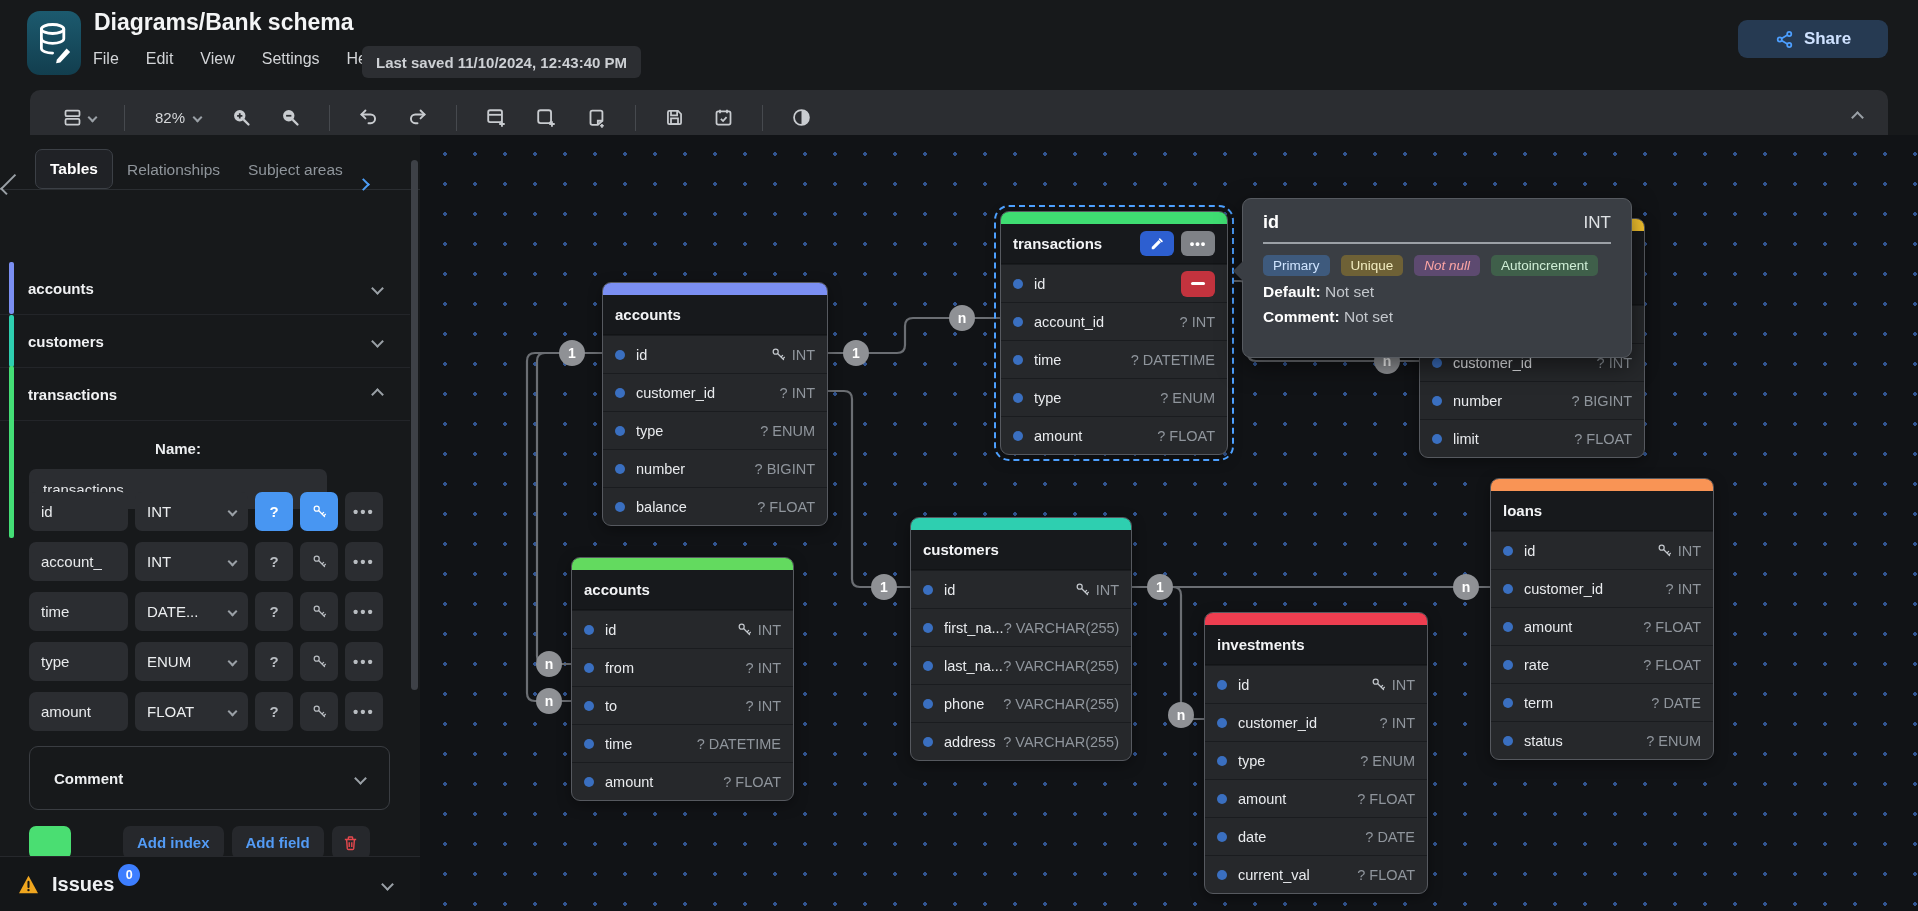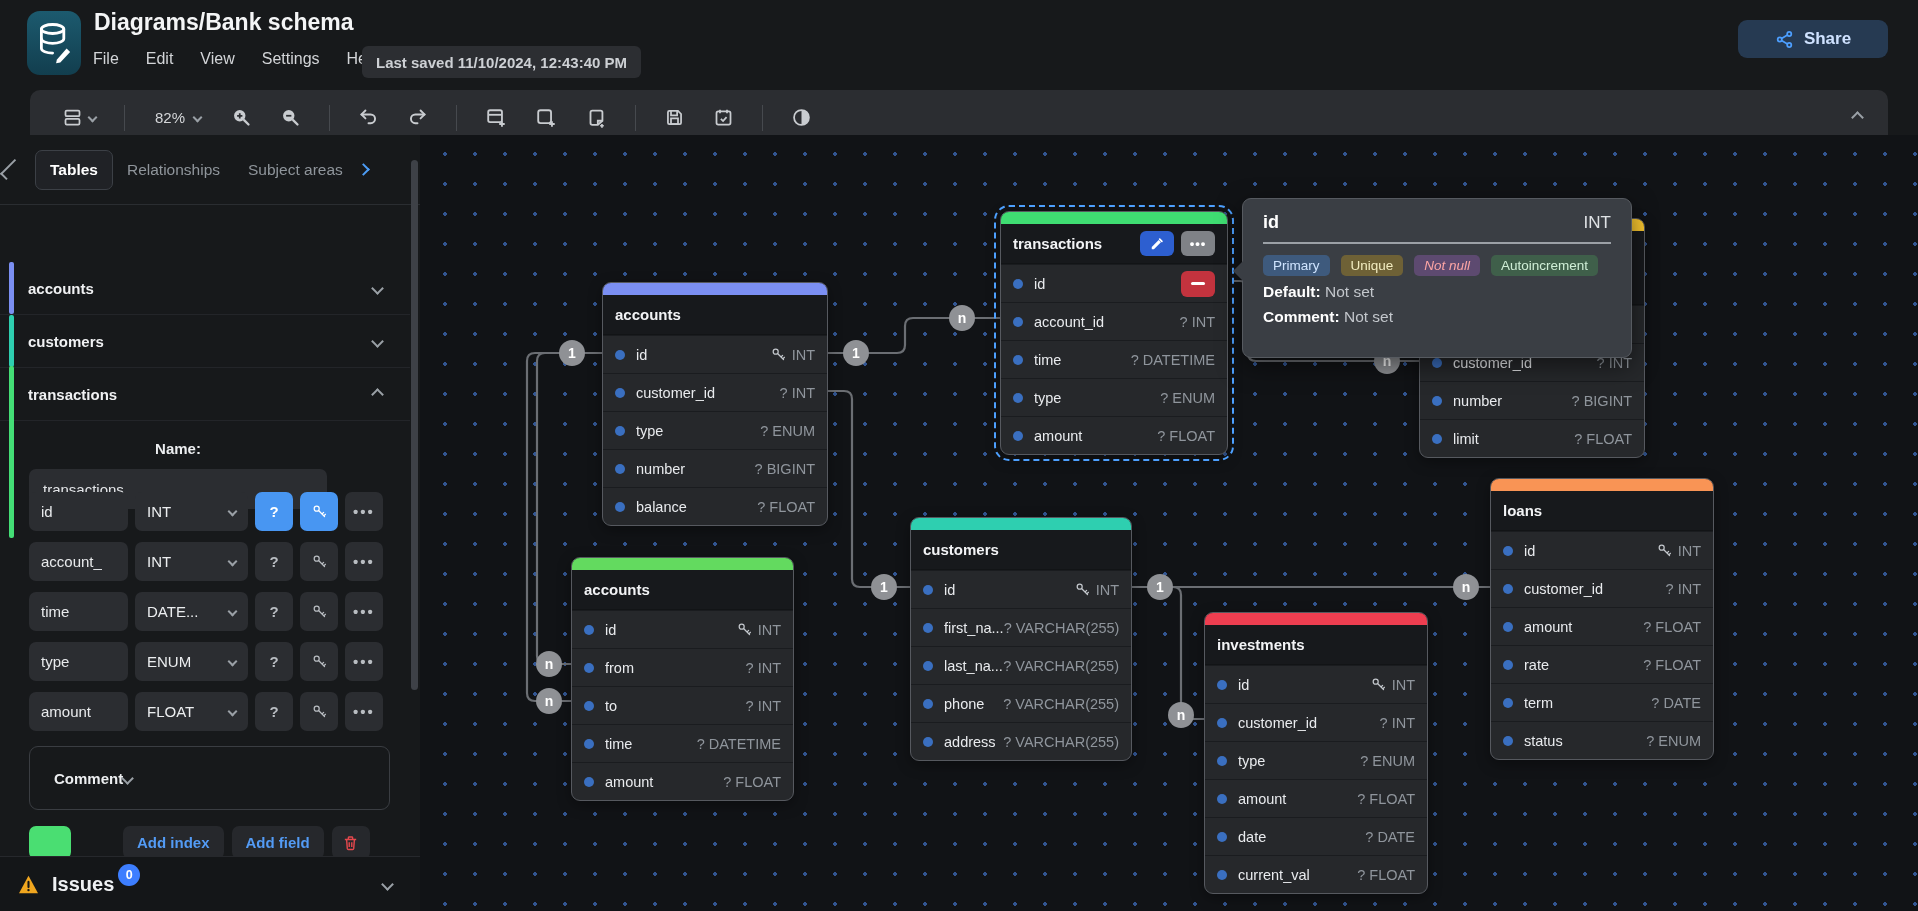--- a/index.html
+++ b/index.html
@@ -25,21 +25,21 @@
   .tb-zoom{font-size:15px;color:#d4d6d9;display:flex;align-items:center;gap:9px;padding:4px 8px;}
   .toolbar .collapse{margin-left:auto;}
   .chev{display:inline-block;width:7px;height:7px;border-right:2px solid #9aa0a6;border-bottom:2px solid #9aa0a6;transform:rotate(45deg);}
   .chev.sm{width:5px;height:5px;}
   .chev.up{transform:rotate(-135deg);}
   .chev.left{transform:rotate(135deg);}
   .chev.right{transform:rotate(-45deg);border-color:#4d9df6;}
 
   
   .sidebar{position:absolute;left:0;top:135px;width:420px;bottom:55px;background:#17191b;z-index:5;}
-  .tabs-row{position:absolute;left:0;top:0;width:100%;height:70px;display:flex;align-items:center;
+  .tabs-row{position:absolute;left:0;top:0;width:100%;height:55px;display:flex;align-items:flex-end;
     border-bottom:1px solid #2a2d31;box-sizing:border-box;}
   .tab{font-size:15.5px;color:#8f959b;padding:10px 14px;white-space:nowrap;overflow:hidden;}
   .tab.active{color:#ffffff;font-weight:700;background:#202226;border:1px solid #3c4046;border-radius:7px;margin-left:14px;}
   .tab.clip{max-width:96px;text-overflow:clip;}
   .tabs-left{padding:0 2px 0 10px;}
   .tabs-right{margin-left:2px;}
   .search-row{position:absolute;left:29px;top:80px;display:flex;gap:12px;}
   .search-box{width:228px;height:40px;background:#2b2d31;border-radius:7px;display:flex;align-items:center;
     padding:0 12px;box-sizing:border-box;gap:10px;color:#868b90;font-size:15px;}
   .search-box .flex1{flex:1;}
@@ -63,21 +63,21 @@
     padding:0 12px;box-sizing:border-box;font-size:15px;color:#e8eaec;}
   .ftype{width:113px;height:39px;background:#2b2d31;border-radius:7px;display:flex;align-items:center;
     justify-content:space-between;padding:0 12px;box-sizing:border-box;font-size:15px;color:#eceef0;}
   .fbtn{width:38px;height:39px;background:#2b2d31;border-radius:7px;display:flex;align-items:center;
     justify-content:center;font-size:15px;font-weight:700;color:#b9bdc2;}
   .fbtn.on{background:#4896f2;color:#fff;}
   .fbtn svg{stroke:#b9bdc2;}
   .fbtn.on svg{stroke:#ffffff;}
   .dots-glyph{letter-spacing:2px;font-weight:700;}
   .comment-box{position:absolute;left:29px;top:328px;width:361px;height:64px;border:1px solid #3a3d42;border-radius:9px;
-    box-sizing:border-box;display:flex;align-items:center;padding:0 24px;}
+    box-sizing:border-box;display:flex;align-items:center;justify-content:space-between;padding:0 24px;}
   .comment-lbl{font-size:15px;font-weight:700;color:#eceef0;}
   .bottom-row{position:absolute;left:29px;top:408px;display:flex;align-items:center;}
   .swatch{width:42px;height:33px;border-radius:7px;}
   .link-btn{height:33px;background:#26282c;border-radius:7px;display:flex;align-items:center;justify-content:center;
     padding:0 14px;color:#539bf5;font-size:15px;font-weight:700;}
   .trash-btn{width:38px;height:33px;background:#26282c;border-radius:7px;display:flex;align-items:center;justify-content:center;}
   .scrollbar{position:absolute;right:2px;top:25px;width:7px;height:530px;background:#3e4147;border-radius:4px;}
 
   
   .issues-bar{position:absolute;left:0;bottom:0;width:420px;height:55px;background:#141618;z-index:6;

